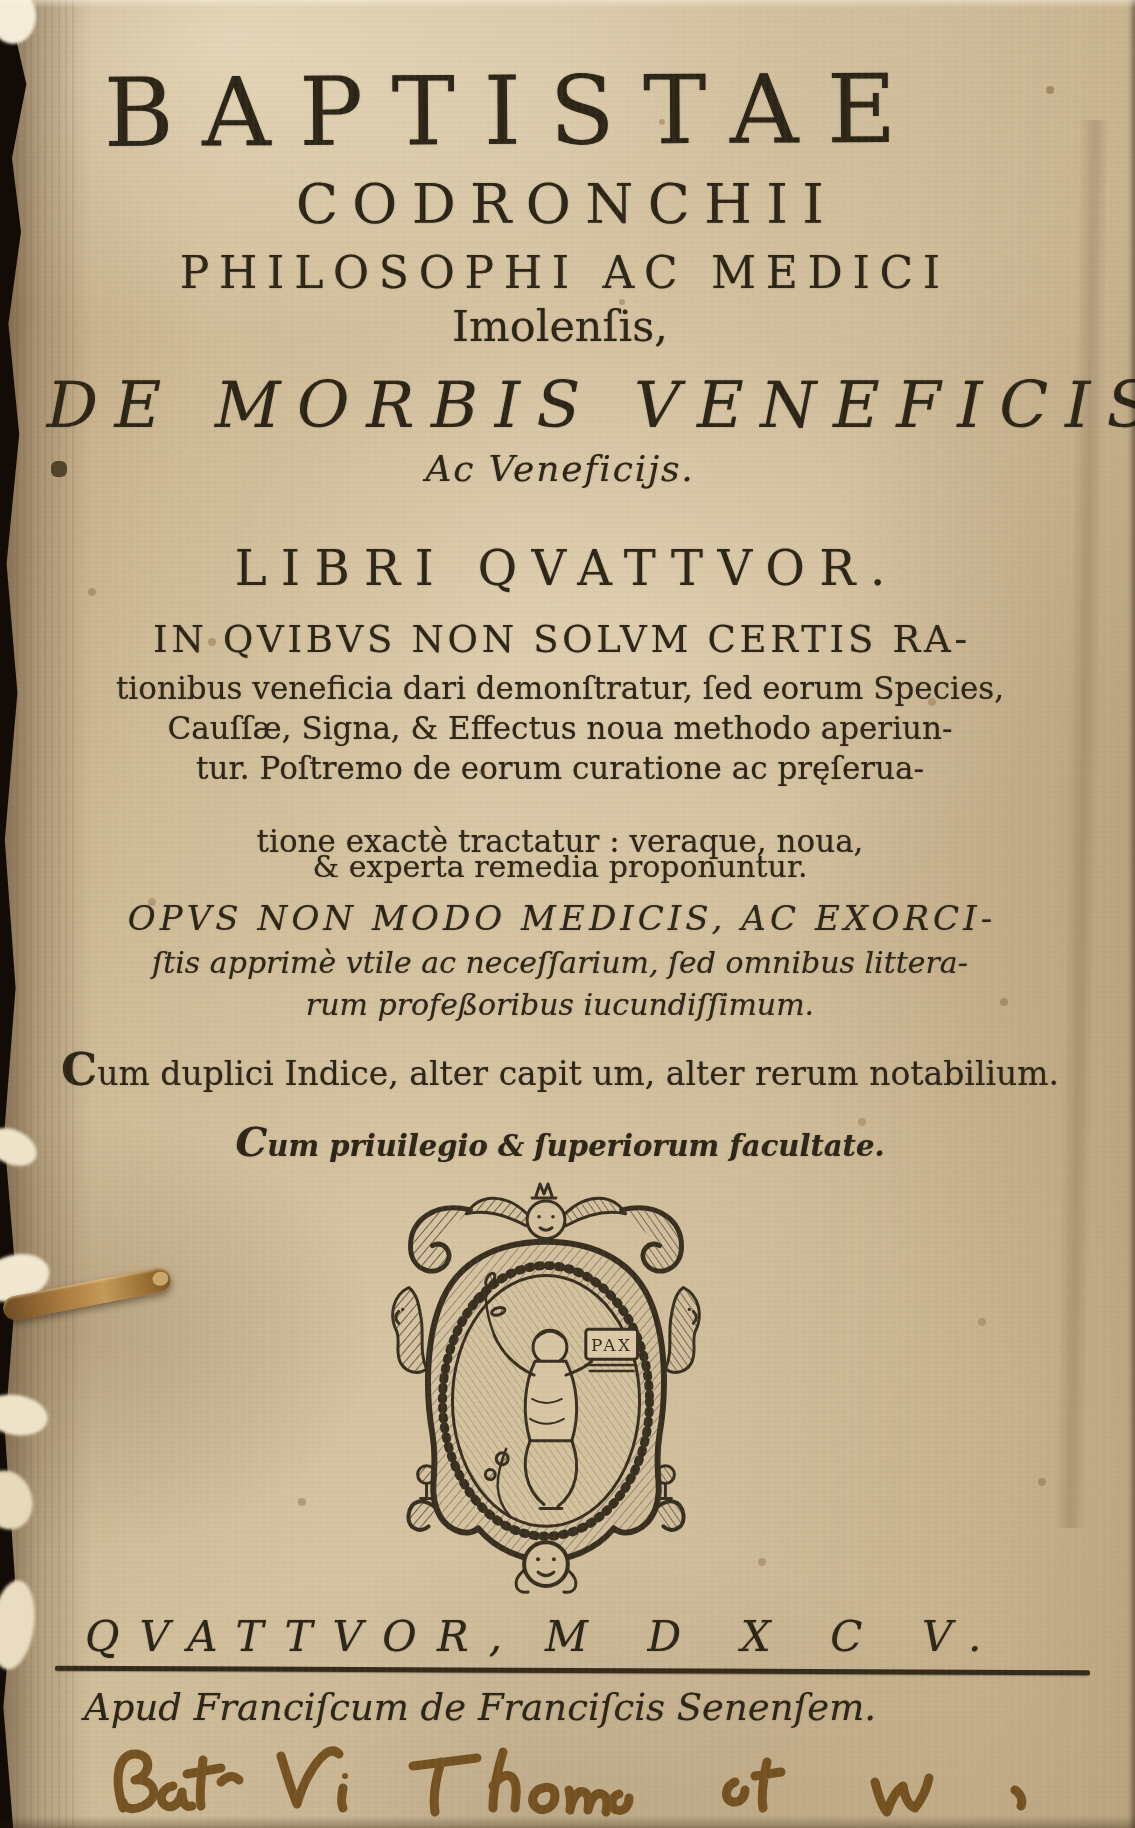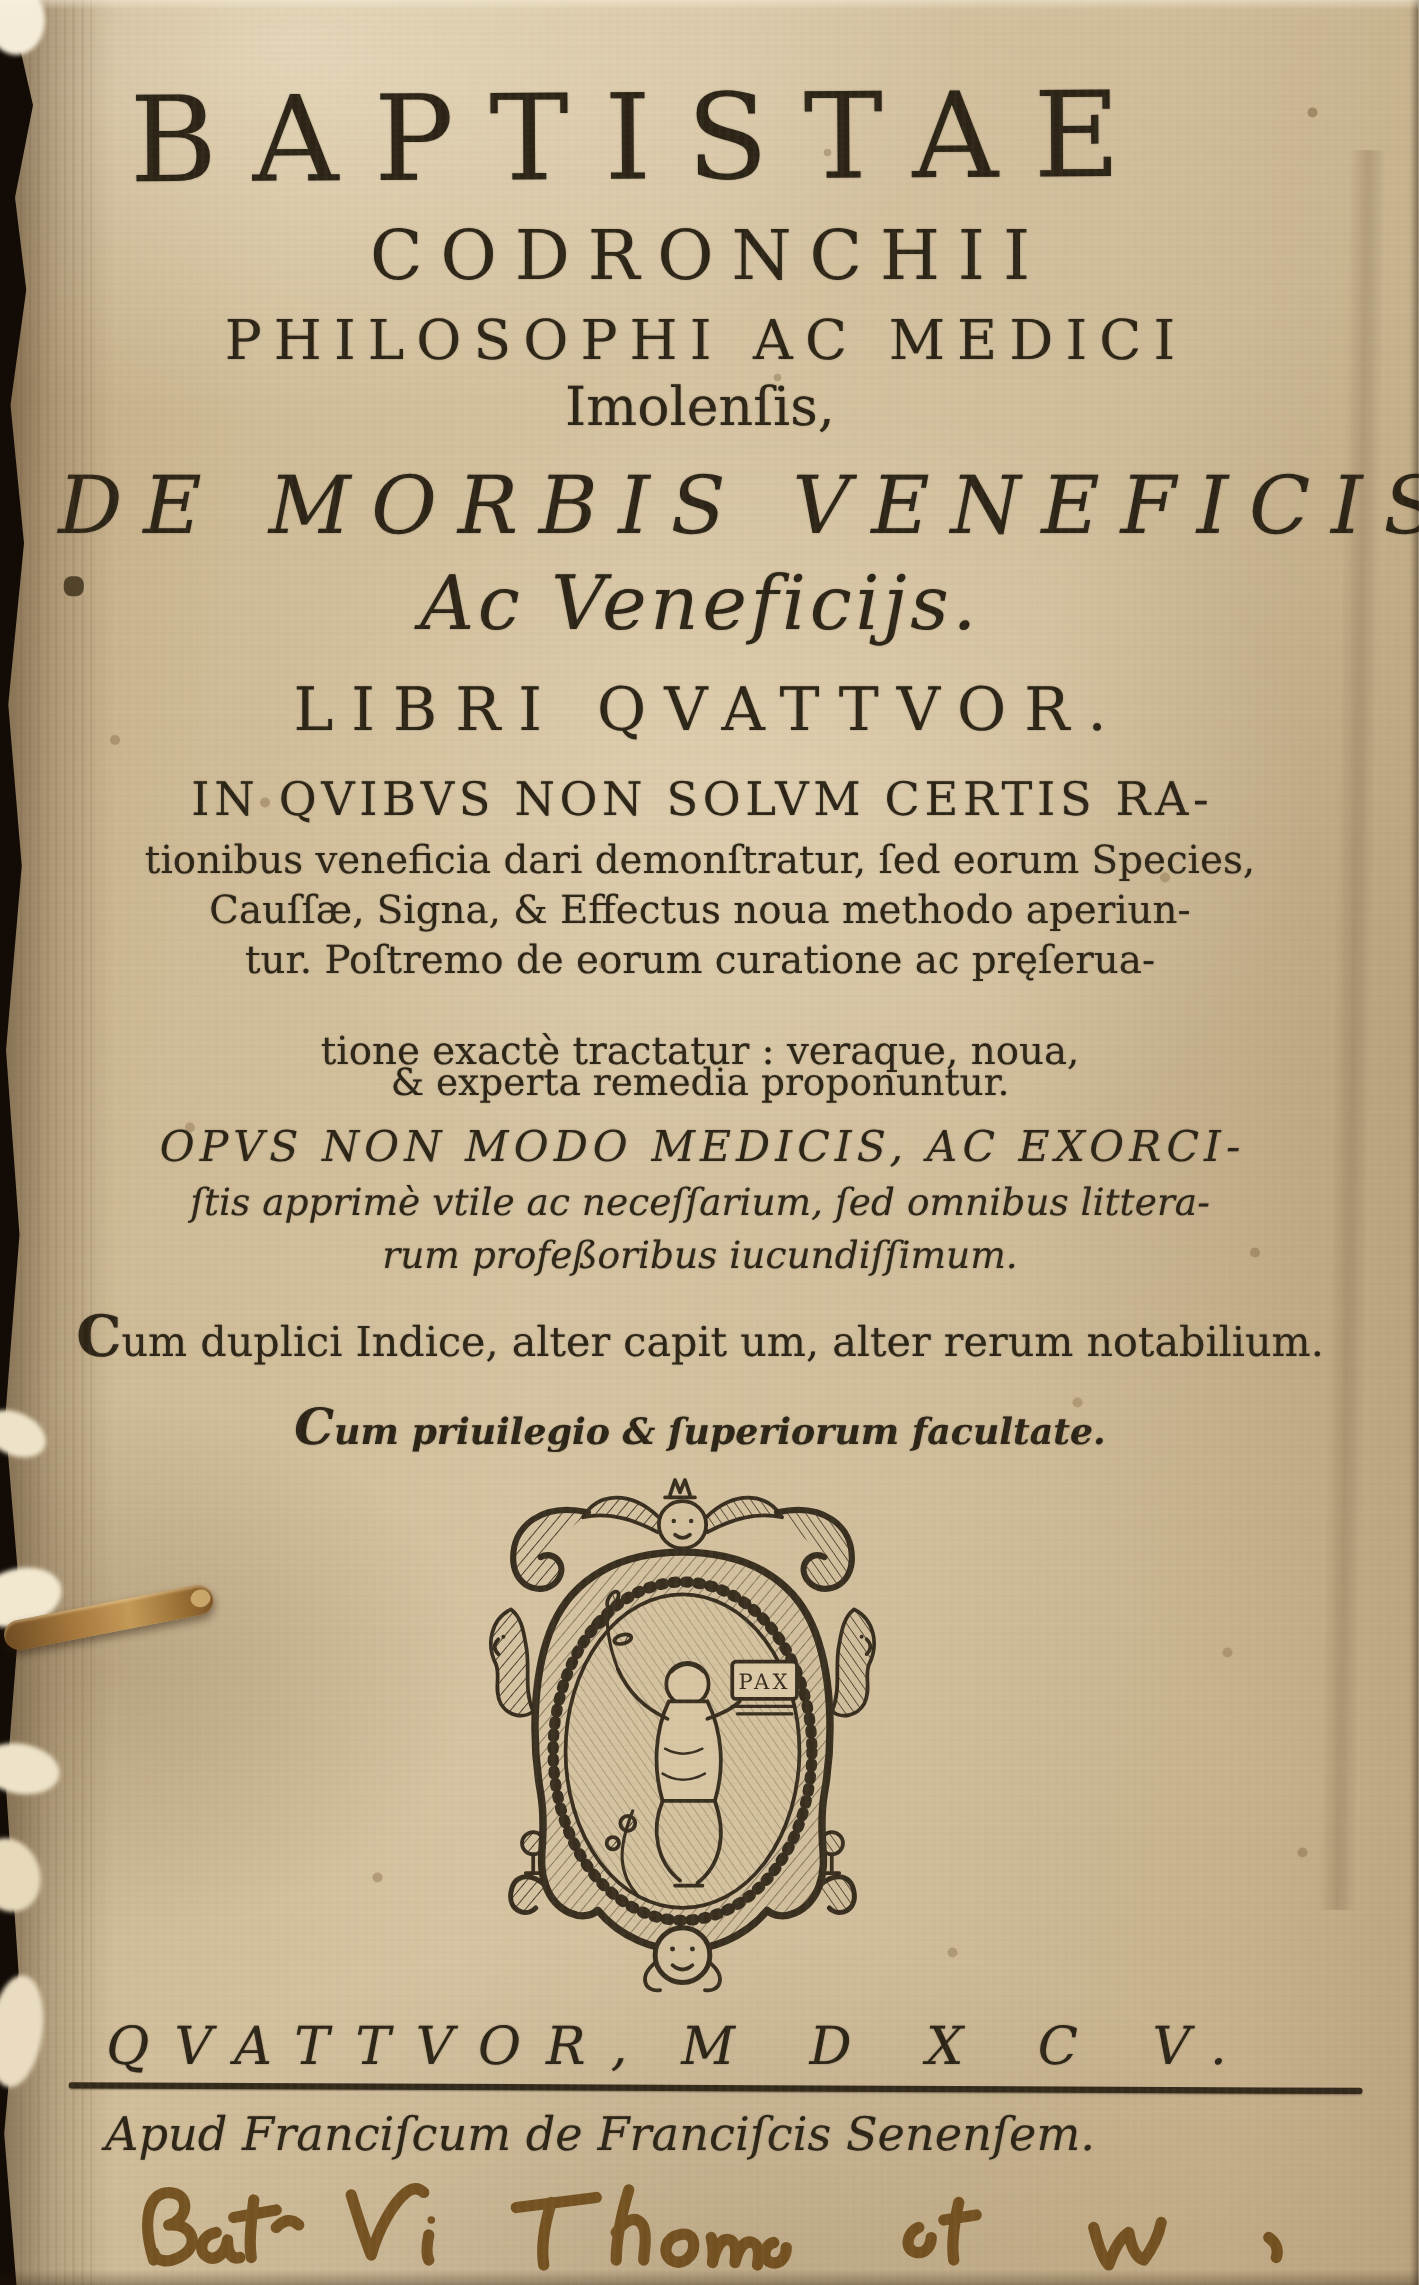--- a/index.html
+++ b/index.html
@@ -65,21 +65,21 @@
 </head>
 <body>
 
 <div class="page">
 
   <div class="line c" style="top:56px;left:0;right:135px;font-size:95px;letter-spacing:.30em;text-indent:.30em;transform:rotate(-.3deg);">BAPTISTAE</div>
   <div class="line c" style="top:172px;font-size:55px;letter-spacing:.26em;text-indent:.26em;">CODRONCHII</div>
   <div class="line c" style="top:247px;font-size:44px;letter-spacing:.22em;text-indent:.22em;">PHILOSOPHI AC MEDICI</div>
   <div class="line c" style="top:301px;font-size:43px;">Imolenſis,</div>
   <div class="line c it" style="top:368px;font-size:64px;letter-spacing:.26em;text-indent:.26em;">DE MORBIS VENEFICIS</div>
-  <div class="line c it" style="top:448px;font-size:60px;letter-spacing:.05em;text-align:center;">Ac Veneficijs.</div>
+  <div class="line c it" style="top:448px;font-size:36px;letter-spacing:.05em;text-align:center;">Ac Veneficijs.</div>
   <div class="line c" style="top:618px;font-size:37px;letter-spacing:.10em;text-indent:.10em;">IN QVIBVS NON SOLVM CERTIS RA-</div>
 
   <div class="line c" style="top:540px;font-size:48px;letter-spacing:.30em;text-indent:.30em;">LIBRI QVATTVOR.</div>
   <div class="line c" style="top:670px;font-size:31px;text-align:center;">tionibus veneficia dari demonſtratur, ſed eorum Species,</div>
   <div class="line c" style="top:710px;font-size:31px;">Cauſſæ, Signa, &amp; Effectus noua methodo aperiun-</div>
   <div class="line c" style="top:750px;font-size:31px;">tur. Poſtremo de eorum curatione ac pręſerua-</div>
   <div class="line c" style="top:790px;font-size:31px;margin-top:33px;">tione exactè tractatur : veraque, noua,</div>
   <div class="line c" style="top:829px;font-size:30px;margin-top:20px;">&amp; experta remedia proponuntur.</div>
 
   <div class="line c it" style="top:898px;font-size:34px;letter-spacing:.12em;text-indent:.12em;">OPVS NON MODO MEDICIS, AC EXORCI-</div>

